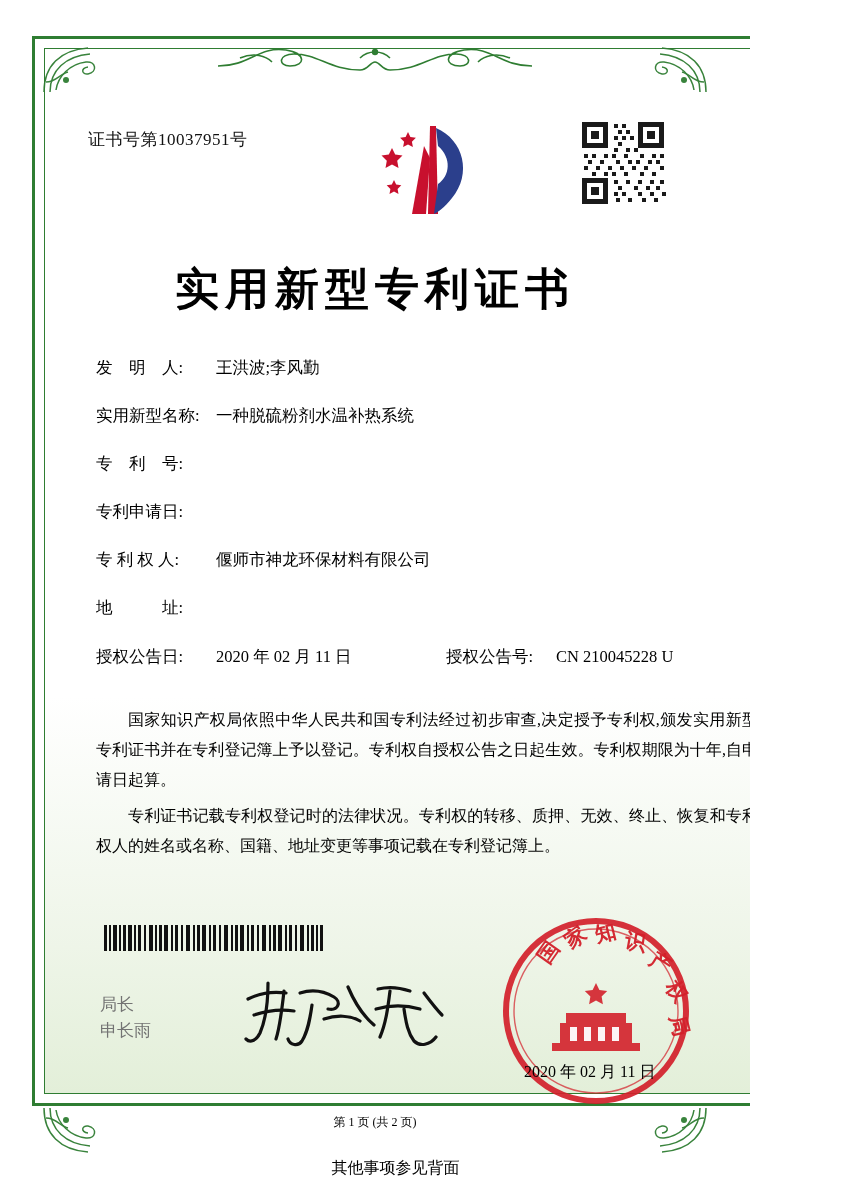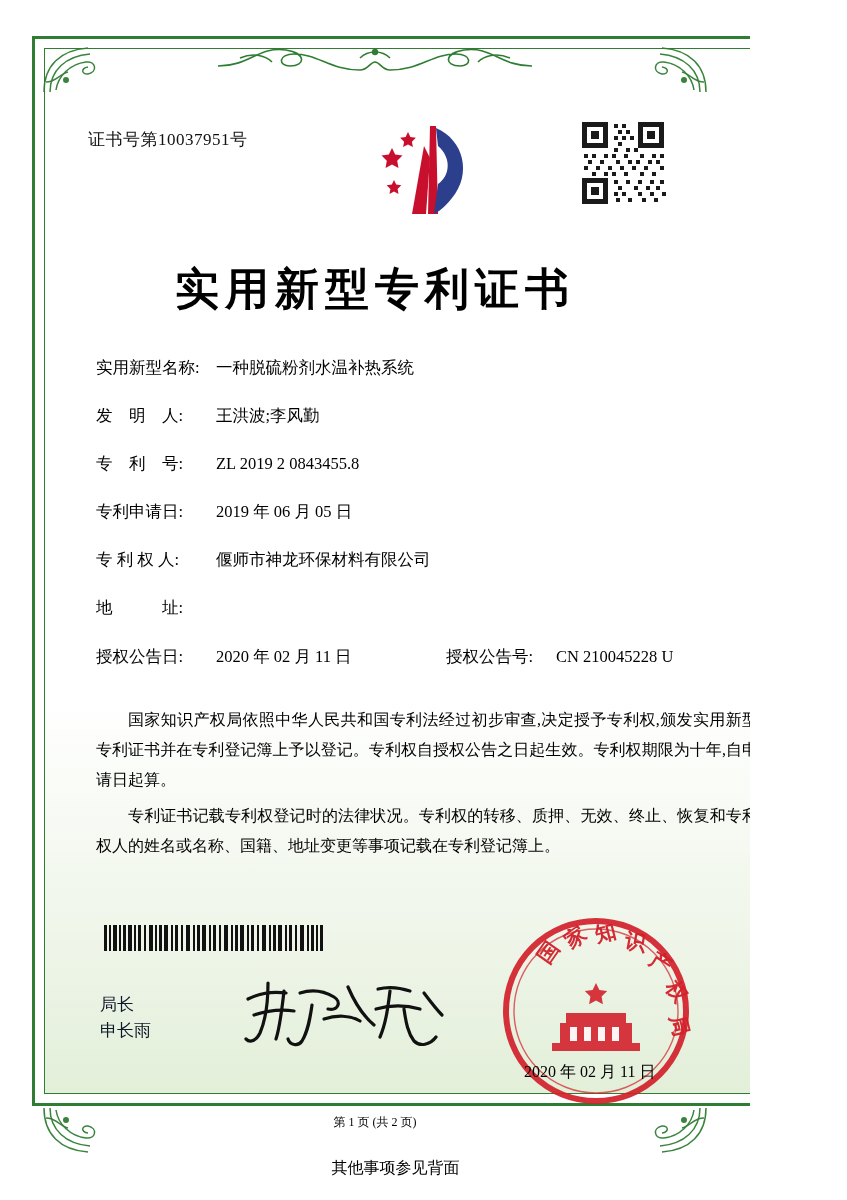--- a/index.html
+++ b/index.html
@@ -169,21 +169,21 @@
   }
   .barcode svg { width: 100%; height: 100%; display: block; }
 
   
   .sign-label {
     position: absolute;
     left: 100px;
     top: 992px;
     font-size: 17px;
     line-height: 26px;
-    color: #0f172a;
+    color: #737373;
   }
   .signature {
     position: absolute;
     left: 238px;
     top: 975px;
     width: 210px;
     height: 76px;
     color: #111;
   }
   .signature svg { width: 100%; height: 100%; display: block; }
@@ -371,37 +371,35 @@
         <rect x="76" y="80" width="4" height="4"></rect>
       </g>
     </svg>
   </div>
 
   <div class="title">实用新型专利证书</div>
 
   <div class="fields">
 
     <div class="field-row">
+      <div class="field-label">发　明　人:</div>
+      <div class="field-value">王洪波;李风勤</div>
+    </div>
+
+    <div class="field-row">
       <div class="field-label">实用新型名称:</div>
       <div class="field-value">一种脱硫粉剂水温补热系统</div>
     </div>
 
     <div class="field-row">
-      <div class="field-label">发　明　人:</div>
-      <div class="field-value">王洪波;李风勤</div>
-    </div>
-
-    <div class="field-row">
       <div class="field-label">专　利　号:</div>
-      <div class="field-value">ZL 2019 2 0843455.8</div>
     </div>
 
     <div class="field-row">
       <div class="field-label">专利申请日:</div>
-      <div class="field-value">2019 年 06 月 05 日</div>
     </div>
 
     <div class="field-row">
       <div class="field-label">专 利 权 人:</div>
       <div class="field-value">偃师市神龙环保材料有限公司</div>
     </div>
 
     <div class="field-row">
       <div class="field-label">地　　　址:</div>
     </div>

